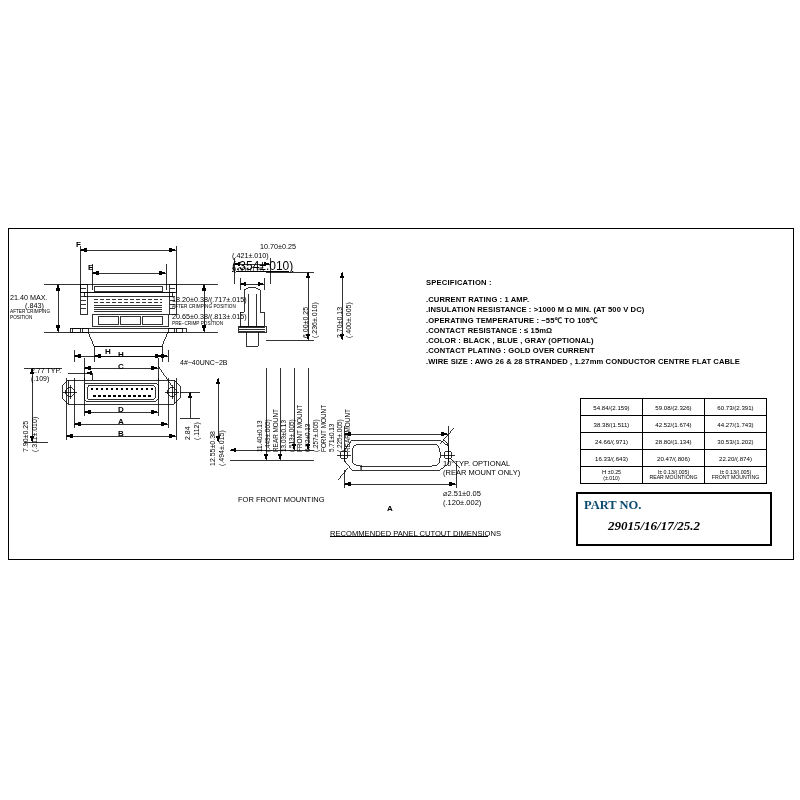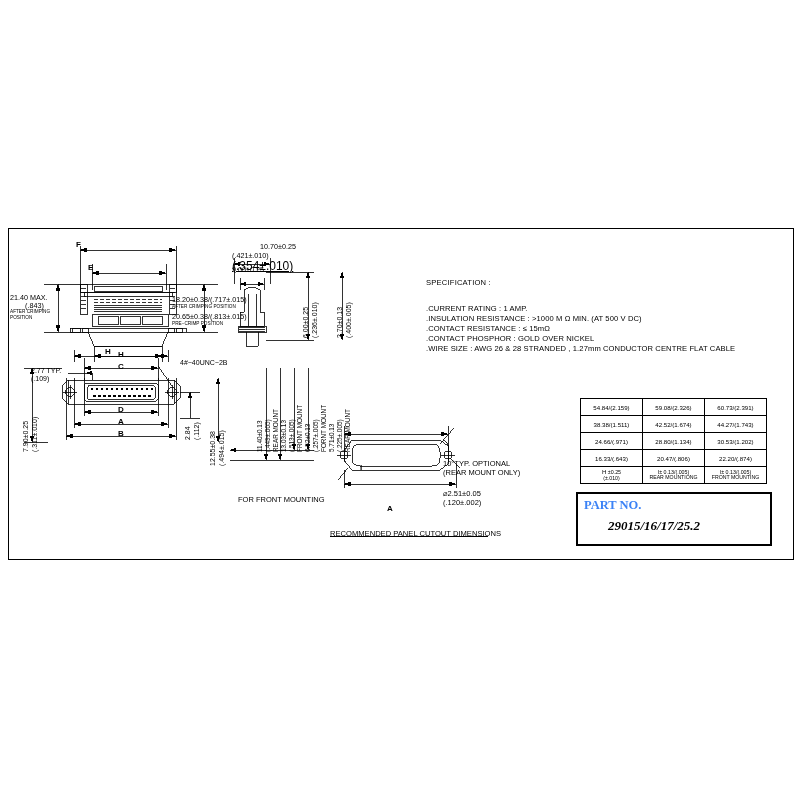--- a/index.html
+++ b/index.html
@@ -46,26 +46,28 @@
   
   #spec-block {
     position: absolute;
     left: 426px;
     top: 278px;
     width: 340px;
   }
   #spec-block .spec-title {
     font-size: 7.6px;
     letter-spacing: .2px;
-    margin-bottom: 17px;
+    margin-bottom: 8px;
+    font-weight: bold;
   }
   #spec-block .spec-line {
     font-size: 7.6px;
     letter-spacing: .1px;
     margin-bottom: 1.1px;
+    font-weight: bold;
   }
   
   #dim-table {
     position: absolute;
     left: 580px;
     top: 398px;
     border-collapse: collapse;
   }
   #dim-table td {
     border: 1px solid #000;
@@ -97,21 +99,21 @@
     border: 2px solid #000;
     background: #fff;
   }
   #partno-label {
     position: absolute;
     left: 6px;
     top: 4px;
     font-family: "Liberation Serif", serif;
     font-weight: bold;
     font-size: 12.5px;
-    color: #3b82f6;
+    color: #0c4a6e;
   }
   #partno-value {
     position: absolute;
     left: 30px;
     top: 24px;
     font-family: "Liberation Serif", serif;
     font-weight: bold;
     font-style: italic;
     font-size: 13px;
     color: #000;
@@ -445,22 +447,24 @@
   <div class="txt" style="left:443px;top:460px;font-size:7.5px;">10°TYP. OPTIONAL</div>
   <div class="txt" style="left:443px;top:469px;font-size:7.5px;">(REAR MOUNT ONLY)</div>
   <div class="txt" style="left:443px;top:490px;font-size:7.5px;">⌀2.51±0.05</div>
   <div class="txt" style="left:443px;top:499px;font-size:7.5px;">(.120±.002)</div>
   <div class="txt" style="left:330px;top:530px;font-size:7.6px;">RECOMMENDED PANEL CUTOUT DIMENSIONS</div>
 
   <div id="spec-block">
     <div class="spec-title">SPECIFICATION :</div>
     <div class="spec-line">.CURRENT RATING : 1 AMP.</div>
     <div class="spec-line">.INSULATION RESISTANCE : &gt;1000 M Ω  MIN. (AT 500 V DC)</div>
+    <div class="spec-line">.OPERATING TEMPERATURE : −55℃ TO 105℃</div>
     <div class="spec-line">.CONTACT RESISTANCE : ≤ 15mΩ</div>
-    <div class="spec-line">.CONTACT PHOSPHOR : GOLD OVER NICKEL</div>
+    <div class="spec-line">.COLOR : BLACK , BLUE , GRAY (OPTIONAL)</div>
+    <div class="spec-line">.CONTACT PLATING : GOLD OVER CURRENT</div>
     <div class="spec-line">.WIRE SIZE : AWG 26 &amp; 28 STRANDED , 1.27mm CONDUCTOR CENTRE FLAT CABLE</div>
   </div>
 
   <table id="dim-table">
     <tbody>
         <tr>
       <td>54.84/(2.159)</td>
       <td>59.08/(2.326)</td>
       <td>60.73/(2.391)</td>
     </tr>

